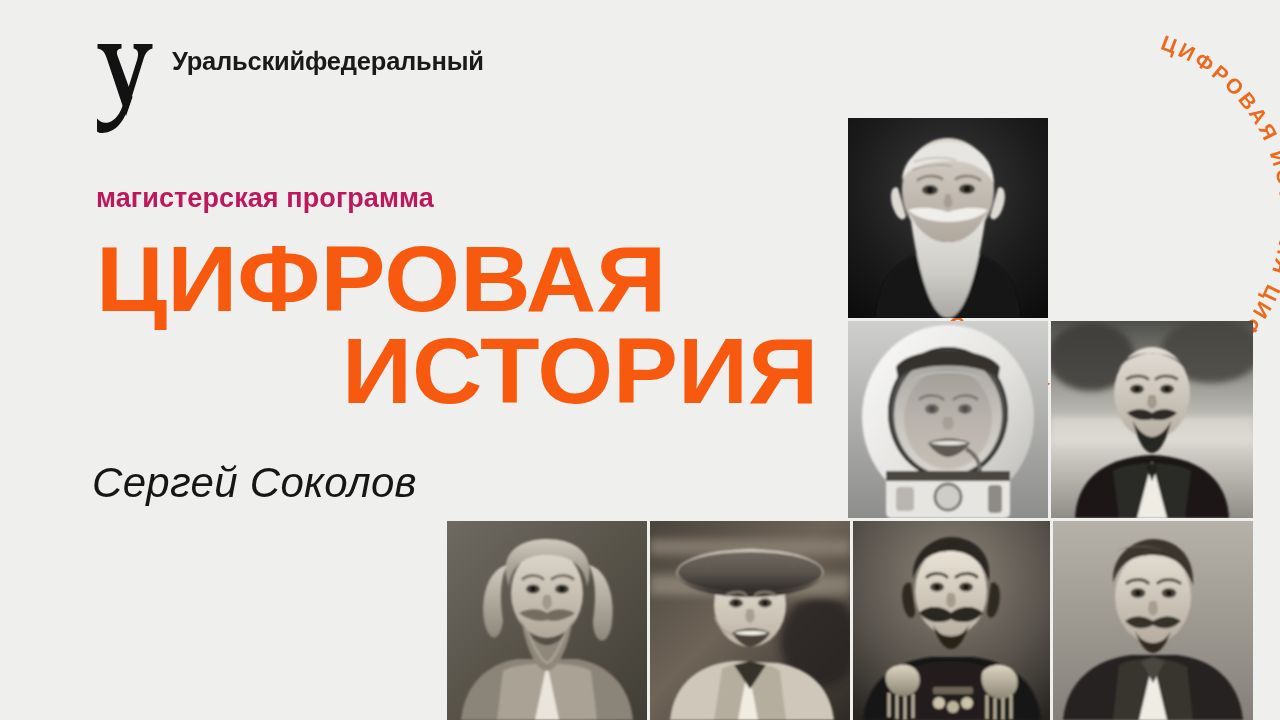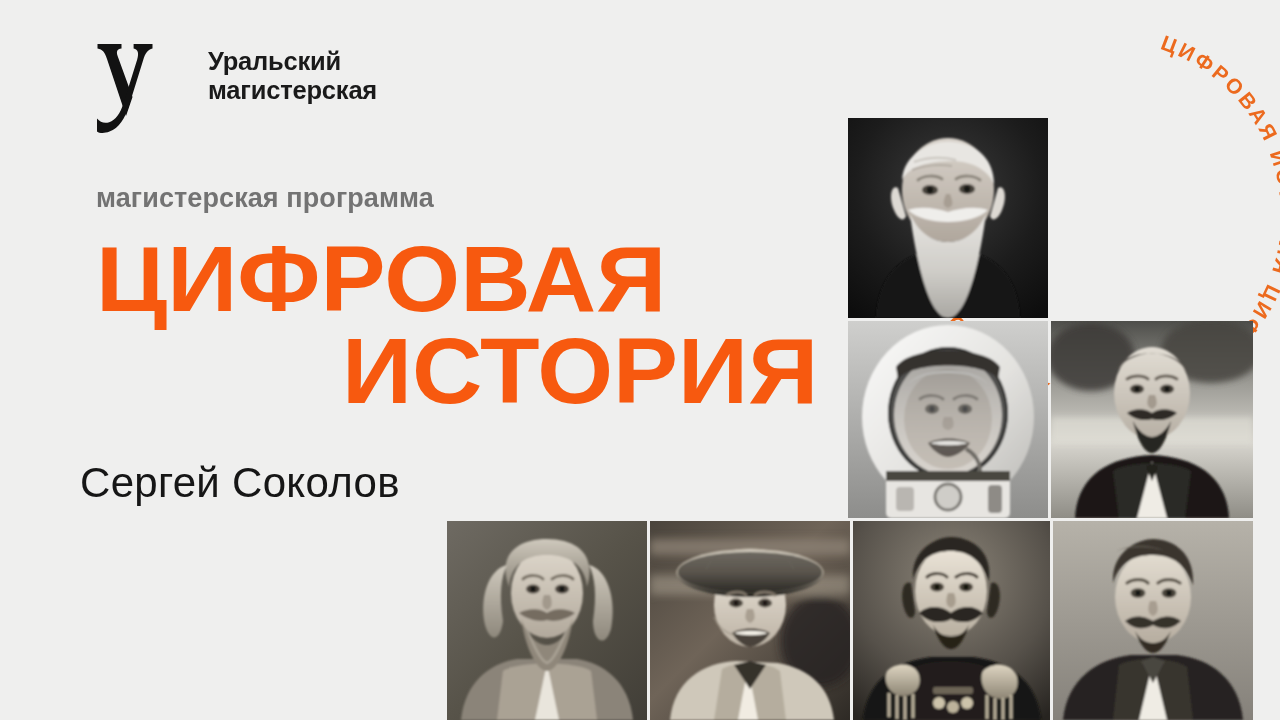--- a/index.html
+++ b/index.html
@@ -29,23 +29,22 @@
     gap: 18px;
   }
   #logo-mark {
     width: 58px;
     height: 92px;
     flex: 0 0 auto;
     display: block;
   }
   #logo-wordmark {
     display: flex;
-    flex-direction: column;
+    flex-direction: row;
     padding-top: 5px;
-    margin-left: 36px;
   }
   #logo-wordmark .logo-line {
     font-family: "Liberation Sans", "DejaVu Sans", sans-serif;
     font-size: 25.5px;
     line-height: 28.5px;
     font-weight: 700;
     color: #1a1a1a;
     letter-spacing: -0.2px;
     white-space: nowrap;
   }
@@ -54,21 +53,21 @@
   #headline-block {
     position: absolute;
     left: 96px;
     top: 182px;
     width: 760px;
   }
   #program-kicker {
     font-size: 27px;
     line-height: 32px;
     font-weight: 700;
-    color: #737373;
+    color: #be185d;
     letter-spacing: 0.1px;
     white-space: nowrap;
   }
   .title-line {
     font-family: "Liberation Sans Narrow", "Liberation Sans", "DejaVu Sans Condensed", sans-serif;
     font-weight: 700;
     font-size: 92px;
     line-height: 95px;
     color: #f7590f;
     letter-spacing: 0px;
@@ -80,28 +79,29 @@
     margin-top: 18px;
   }
   #title-line-2 {
     margin-top: -3px;
     padding-left: 232px;
   }
 
   
   #speaker-name {
     position: absolute;
-    left: 80px;
+    left: 92px;
     top: 458px;
     font-size: 42px;
     line-height: 50px;
     font-weight: 400;
     color: #161616;
     letter-spacing: 0.3px;
     white-space: nowrap;
+    font-style: italic;
   }
 
   
   #ring-text {
     position: absolute;
     left: 905px;
     top: 16px;
     width: 400px;
     height: 400px;
     pointer-events: none;
@@ -161,21 +161,21 @@
         L1.0 76.6
         C4.2 80.4 8.6 81.8 13.2 80.2
         C19.6 78.0 24.2 71.8 27.6 61.0
         L41.2 17.5
         C43.0 11.2 42.2 7.6 37.6 6.6
         L37.6 2.0
         Z"></path>
     </svg>
     <div id="logo-wordmark">
       <span class="logo-line">Уральский</span>
-      <span class="logo-line">магистерская</span>
+      <span class="logo-line">федеральный</span>
     </div>
   </div>
 
   <div id="headline-block">
     <div id="program-kicker">магистерская программа</div>
     <div class="title-line" id="title-line-1">ЦИФРОВАЯ</div>
     <div class="title-line" id="title-line-2">ИСТОРИЯ</div>
   </div>
 
   <div id="speaker-name">Сергей Соколов</div>

